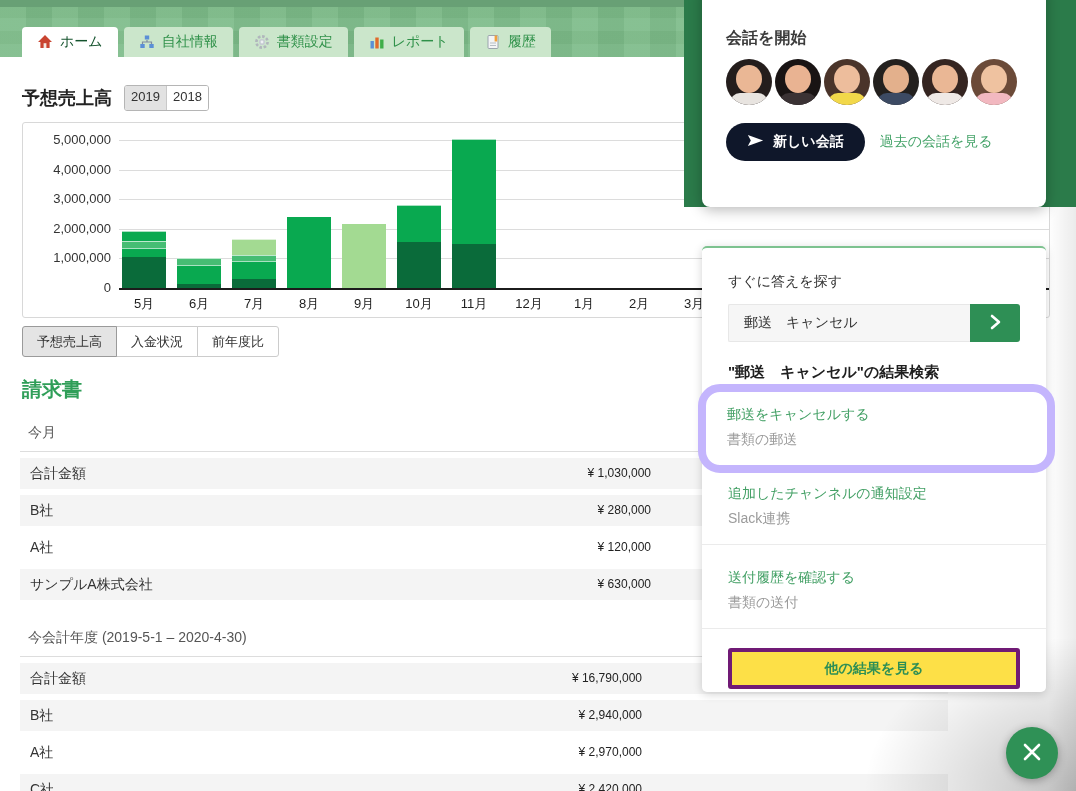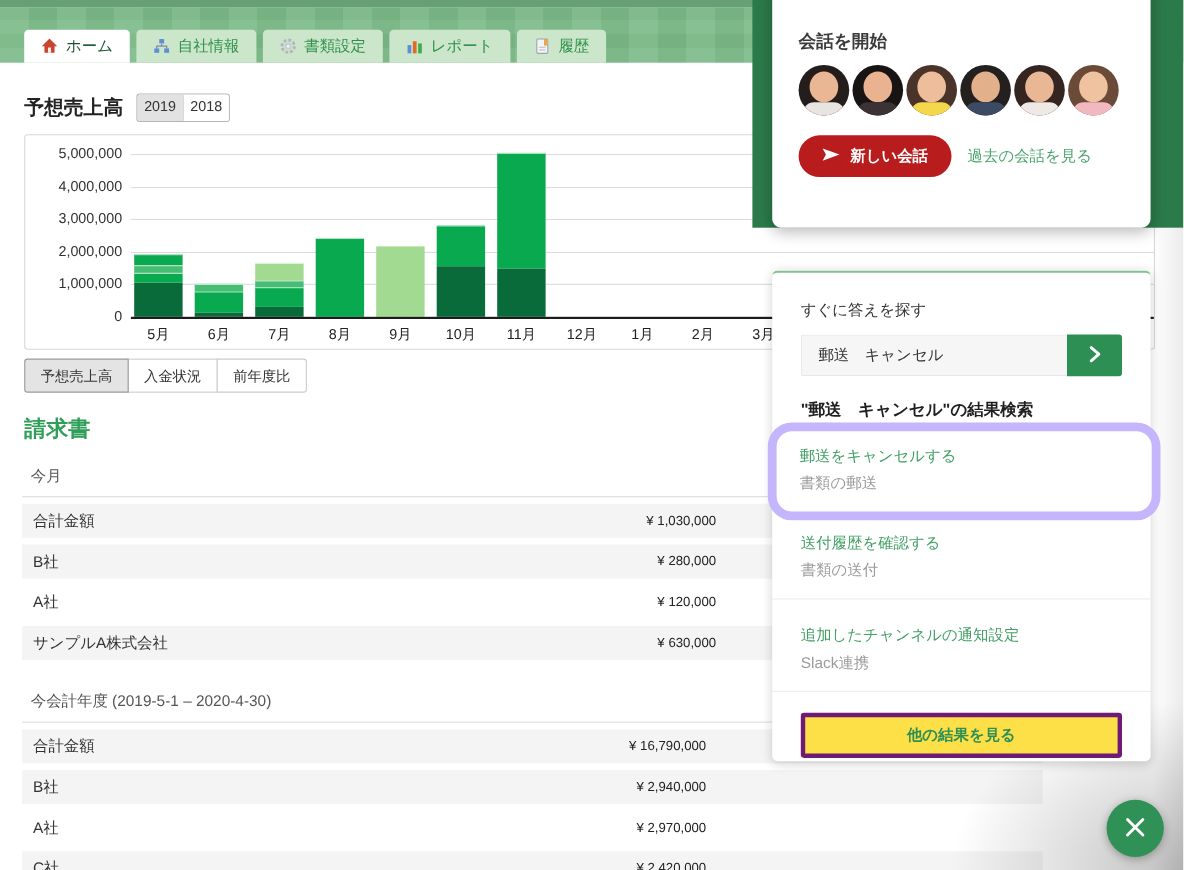--- a/index.html
+++ b/index.html
@@ -71,21 +71,21 @@
   .card { position:absolute; left:18px; width:344px; background:#fff; }
   .card1 { top:-16px; height:223px; border-radius:8px; box-shadow:0 3px 14px rgba(0,0,0,.28); padding:0 24px; }
   .chat-title { margin-top:44px; font-size:16px; font-weight:bold; color:#3b3b3b; }
   .chat-subtitle { margin-top:6px; font-size:14px; line-height:20px; color:#8d8d8d; }
   .avatars { margin-top:10px; display:flex; gap:3px; }
   .avatar { position:relative; width:46px; height:46px; border-radius:50%; overflow:hidden; }
   .avatar .face { position:absolute; left:50%; top:6px; width:26px; height:28px; margin-left:-13px; border-radius:50%; }
   .avatar .shirt { position:absolute; left:4px; right:4px; bottom:-4px; height:16px; border-radius:10px 10px 0 0; }
   .chat-actions { margin-top:18px; display:flex; align-items:center; gap:15px; }
   .new-conv { display:flex; align-items:center; gap:9px; height:38px; padding:0 21px;
-    background:#b91c1c; color:#fff; font-size:14px; font-weight:bold; border:none; border-radius:19px; cursor:pointer;
+    background:#0f172a; color:#fff; font-size:14px; font-weight:bold; border:none; border-radius:19px; cursor:pointer;
     font-family:inherit; }
   .past-link { font-size:14px; color:#46a46a; text-decoration:none; cursor:pointer; white-space:nowrap; }
   .card2 { top:246px; height:446px; border-radius:5px; border-top:2px solid #7dc28f;
     box-shadow:0 2px 10px rgba(0,0,0,.18); padding:0 26px; }
   .search-label { margin-top:25px; font-size:14px; color:#333; }
   .search-row { margin-top:13px; display:flex; }
   .search-input { flex:1; height:38px; background:#f6f6f6; border:1px solid #e7e7e7; border-right:none;
     border-radius:2px 0 0 2px; padding:0 15px; font-size:14px; color:#333; font-family:inherit; outline:none; }
   .search-btn { width:50px; height:38px; background:#2e8f55; border:none; border-radius:0 3px 3px 0;
     cursor:pointer; display:flex; align-items:center; justify-content:center; }
@@ -327,26 +327,26 @@
           </span>
         </button>
       </div>
       <div class="results-heading">"郵送　キャンセル"の結果検索</div>
       <div class="results">
           <div class="highlight-box">
             <div class="result-title">郵送をキャンセルする</div>
             <div class="result-sub">書類の郵送</div>
           </div>
           <div class="result-item">
+            <div class="result-title">追加したチャンネルの通知設定</div>
+            <div class="result-sub">Slack連携</div>
+          </div>
+          <div class="result-item">
             <div class="result-title">送付履歴を確認する</div>
             <div class="result-sub">書類の送付</div>
-          </div>
-          <div class="result-item">
-            <div class="result-title">追加したチャンネルの通知設定</div>
-            <div class="result-sub">Slack連携</div>
           </div>
         </div>
       <button class="more-btn">他の結果を見る</button>
     </div>
 
     <button class="close-fab">
       <span>
         <svg width="22" height="22" viewBox="0 0 22 22">
             <path d="M4 4 L18 18 M18 4 L4 18" stroke="#fff" stroke-width="2.6" stroke-linecap="round"></path>
           </svg>

